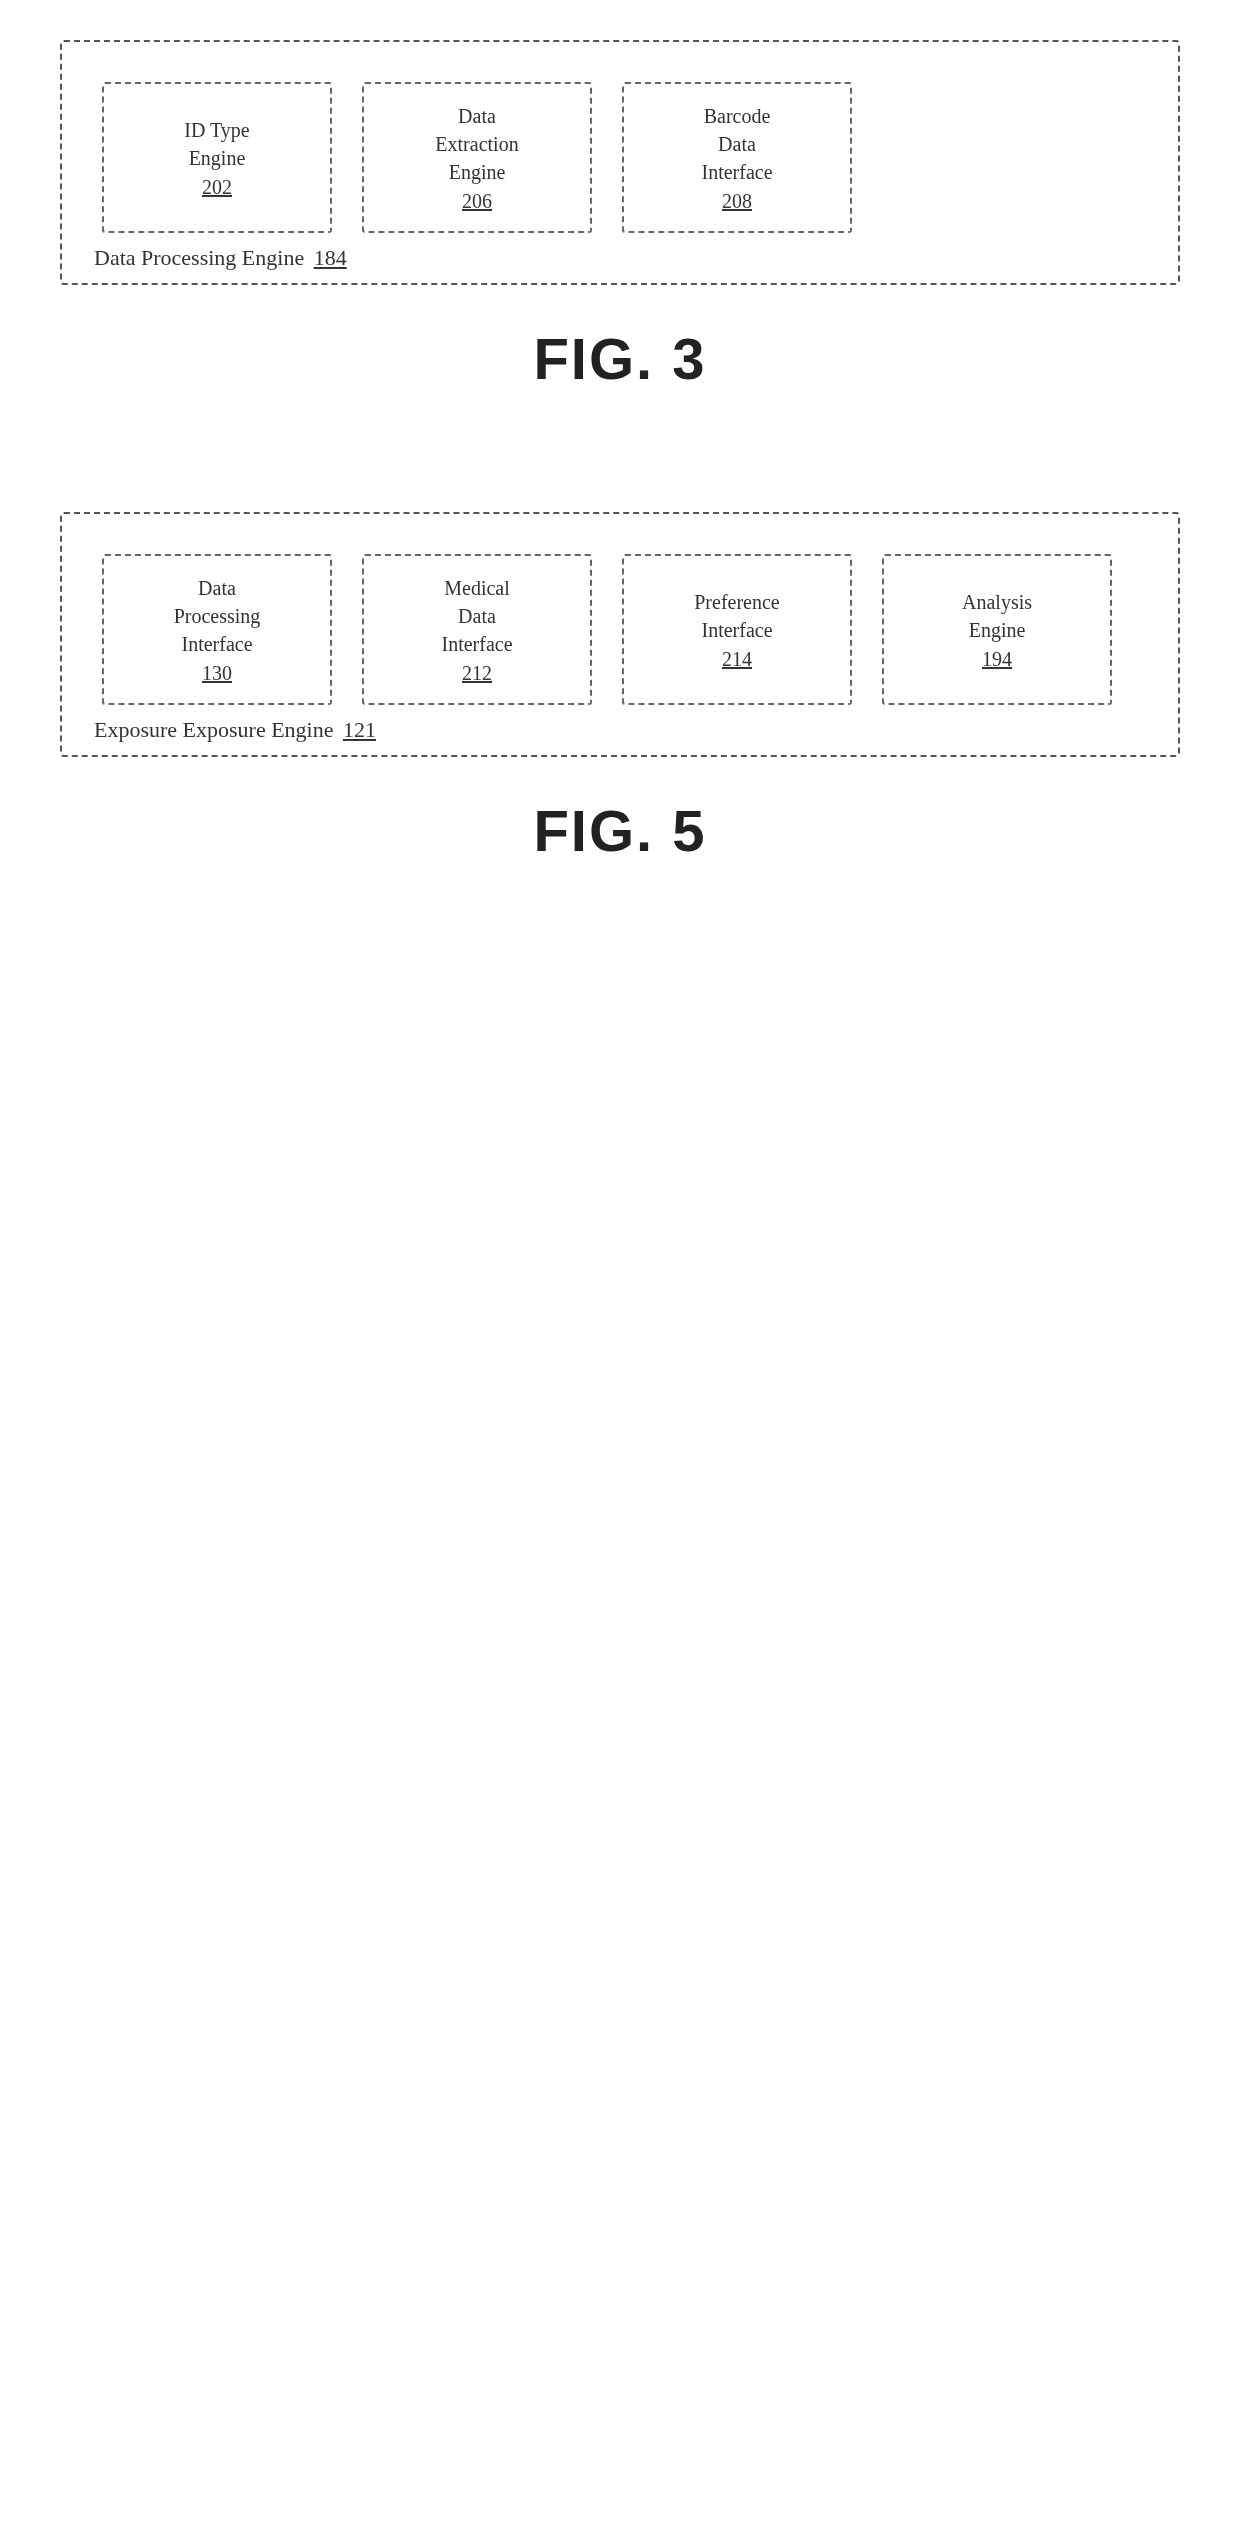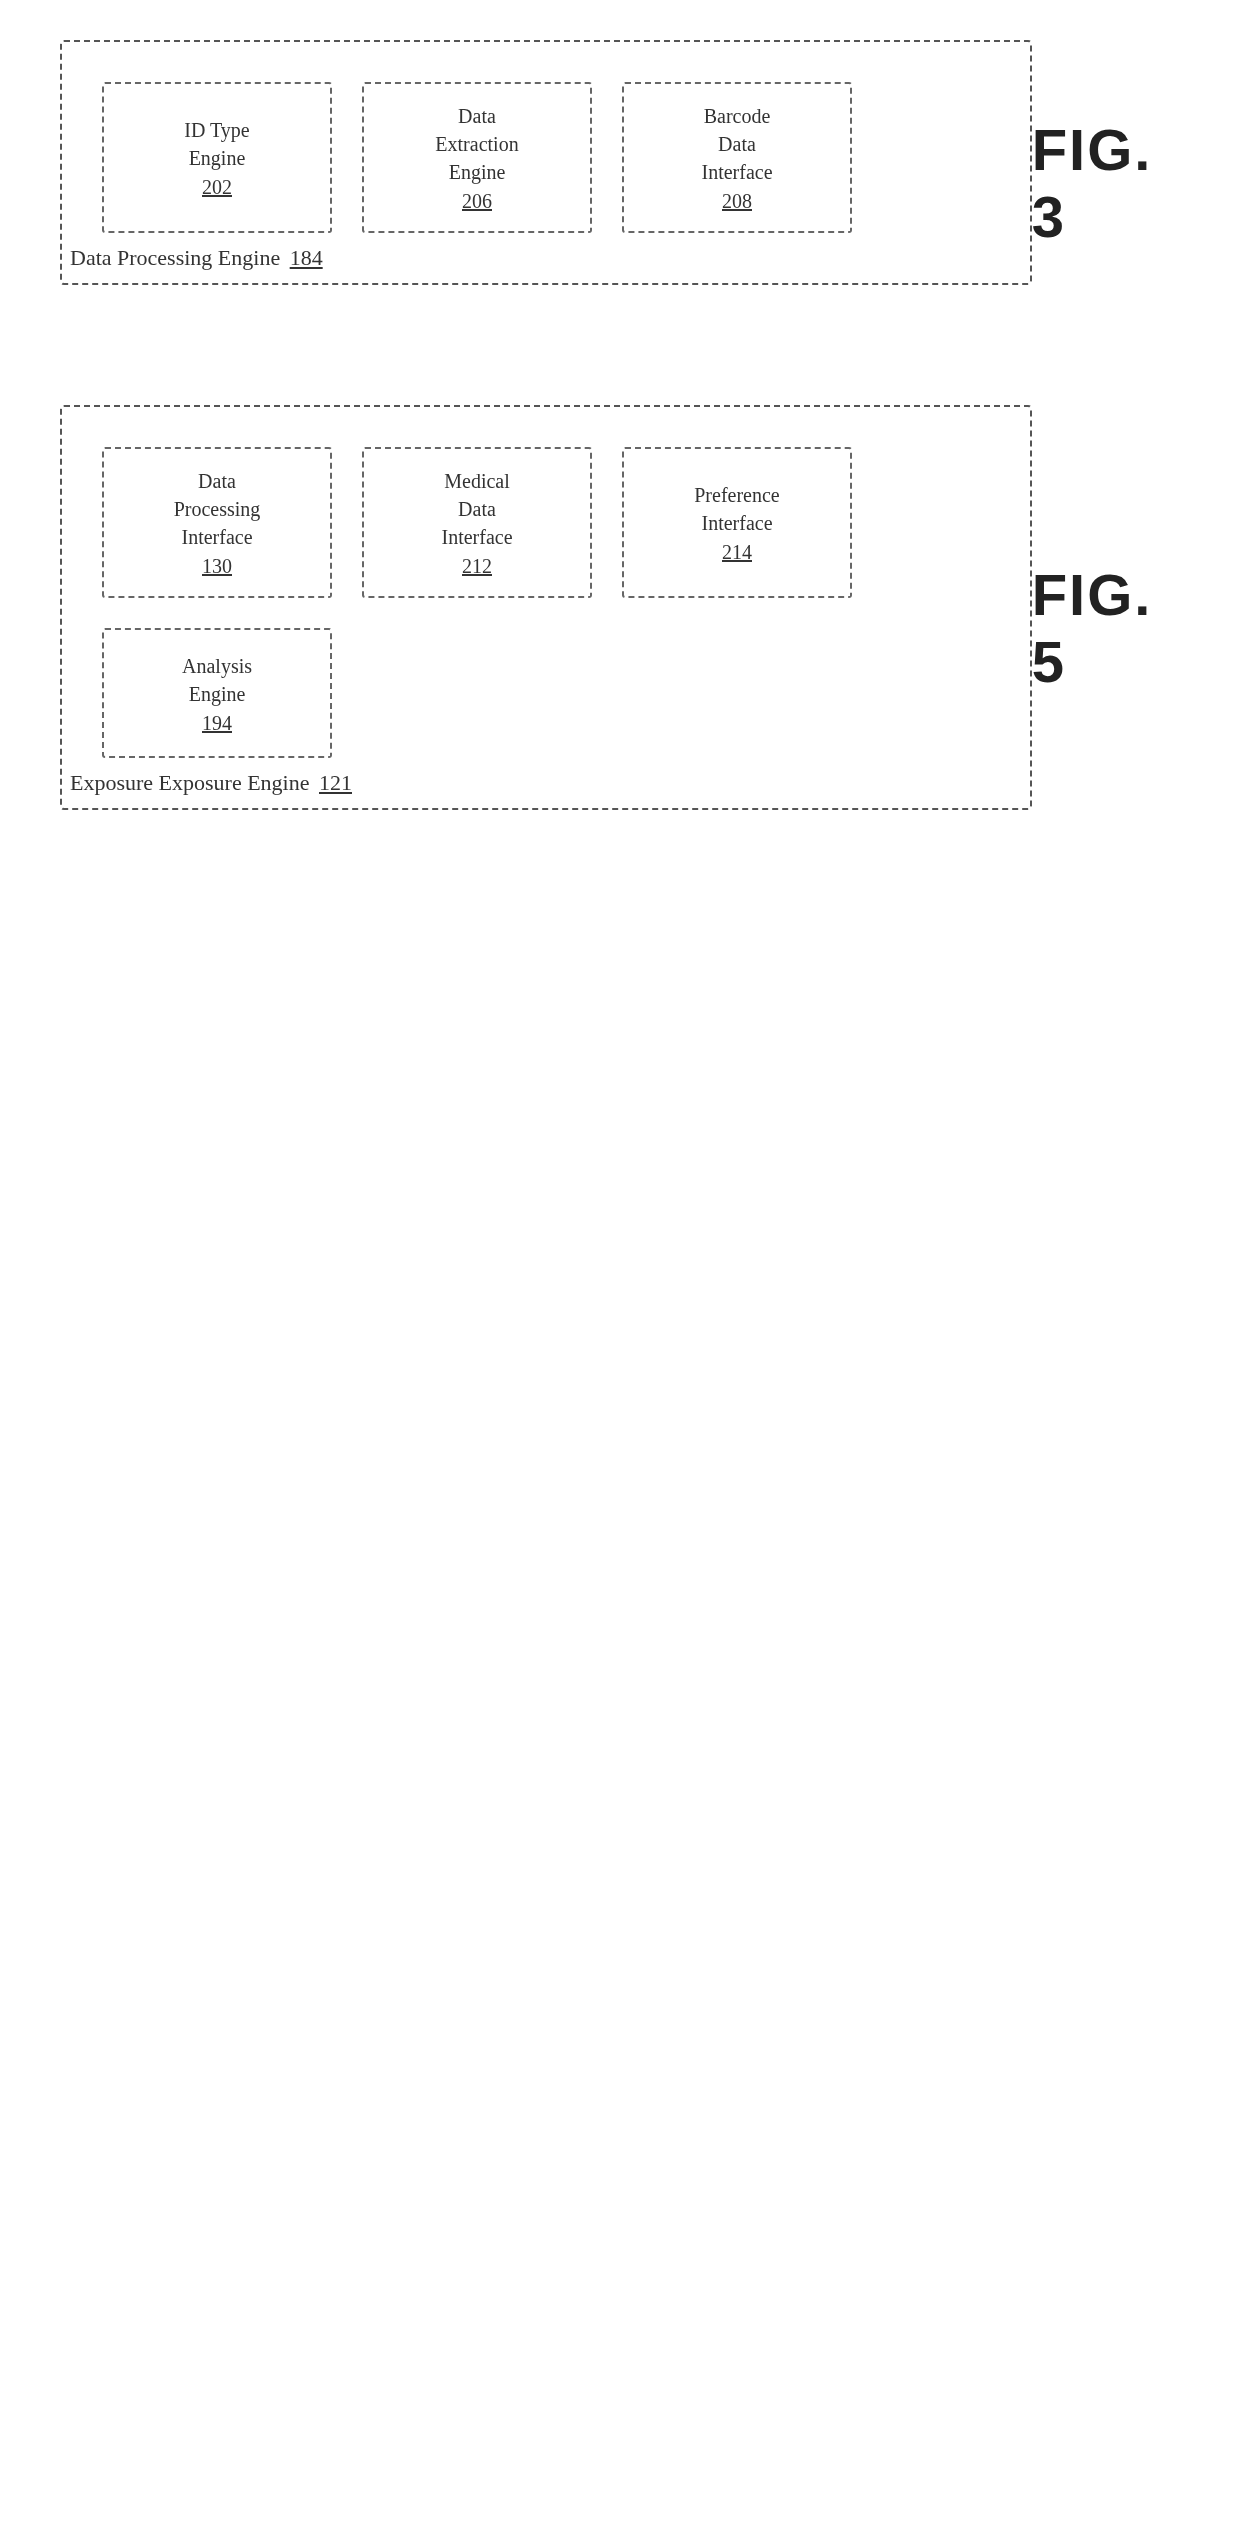--- a/index.html
+++ b/index.html
@@ -15,38 +15,38 @@
       min-height: 2544px;
       display: flex;
       flex-direction: column;
       align-items: center;
       padding: 40px 60px;
     }
 
     .figure-container {
       width: 100%;
       display: flex;
-      flex-direction: row;
+      flex-direction: column;
       align-items: center;
       margin-bottom: 60px;
     }
 
     .diagram-box {
       width: 100%;
       border: 2px dashed #555;
       border-radius: 4px;
       padding: 40px 40px 50px 40px;
       position: relative;
       background: #fff;
     }
 
     .diagram-box .box-label {
       position: absolute;
       bottom: 12px;
-      left: 8px;
+      left: 32px;
       font-size: 22px;
       color: #333;
       font-family: 'Times New Roman', Times, serif;
     }
 
     .box-label .label-ref {
       text-decoration: underline;
       margin-left: 4px;
     }
 

